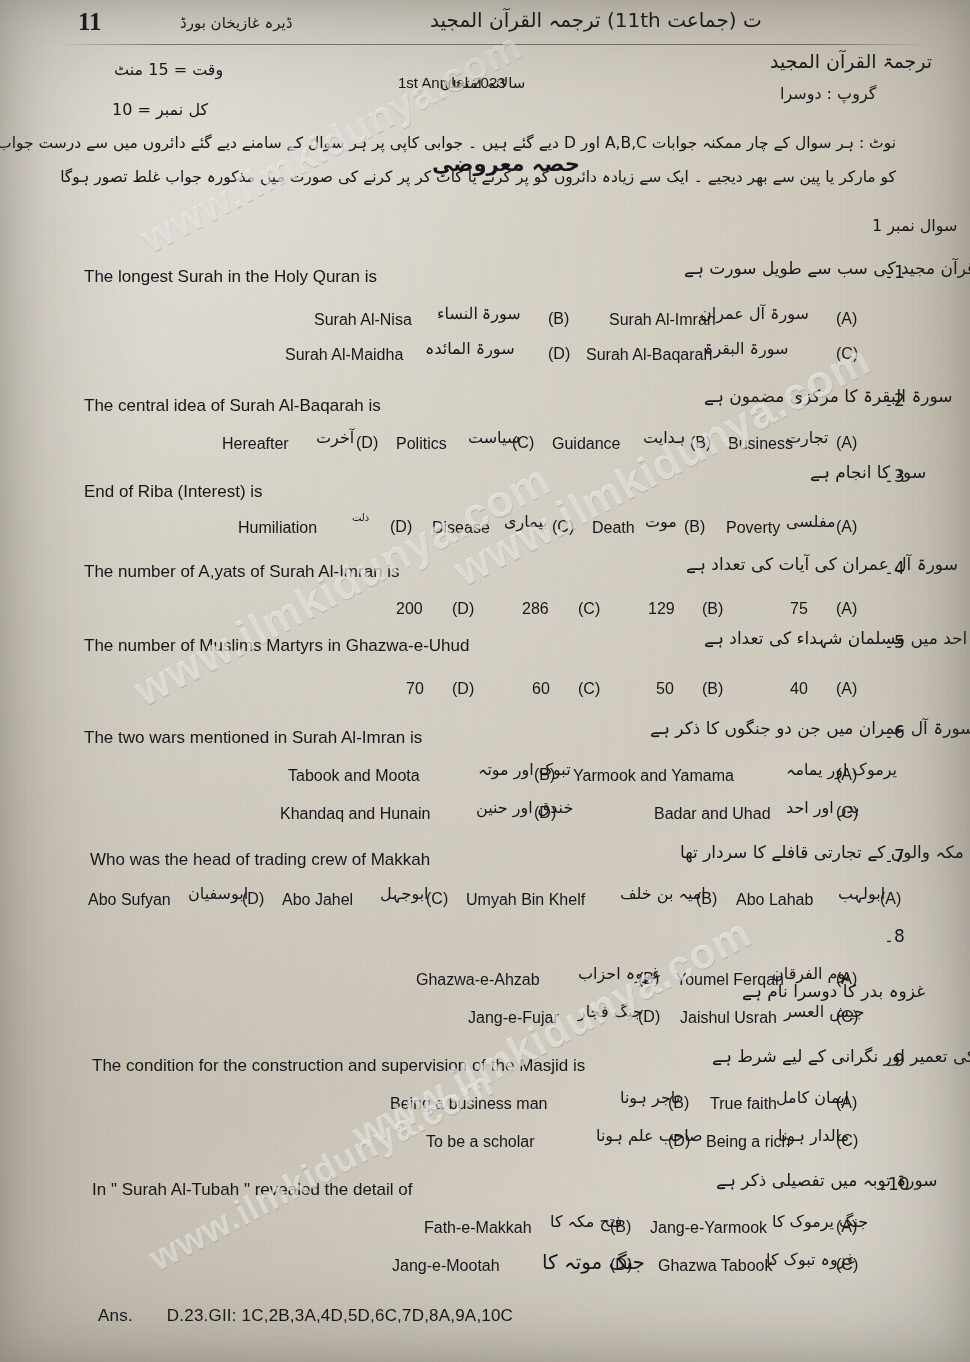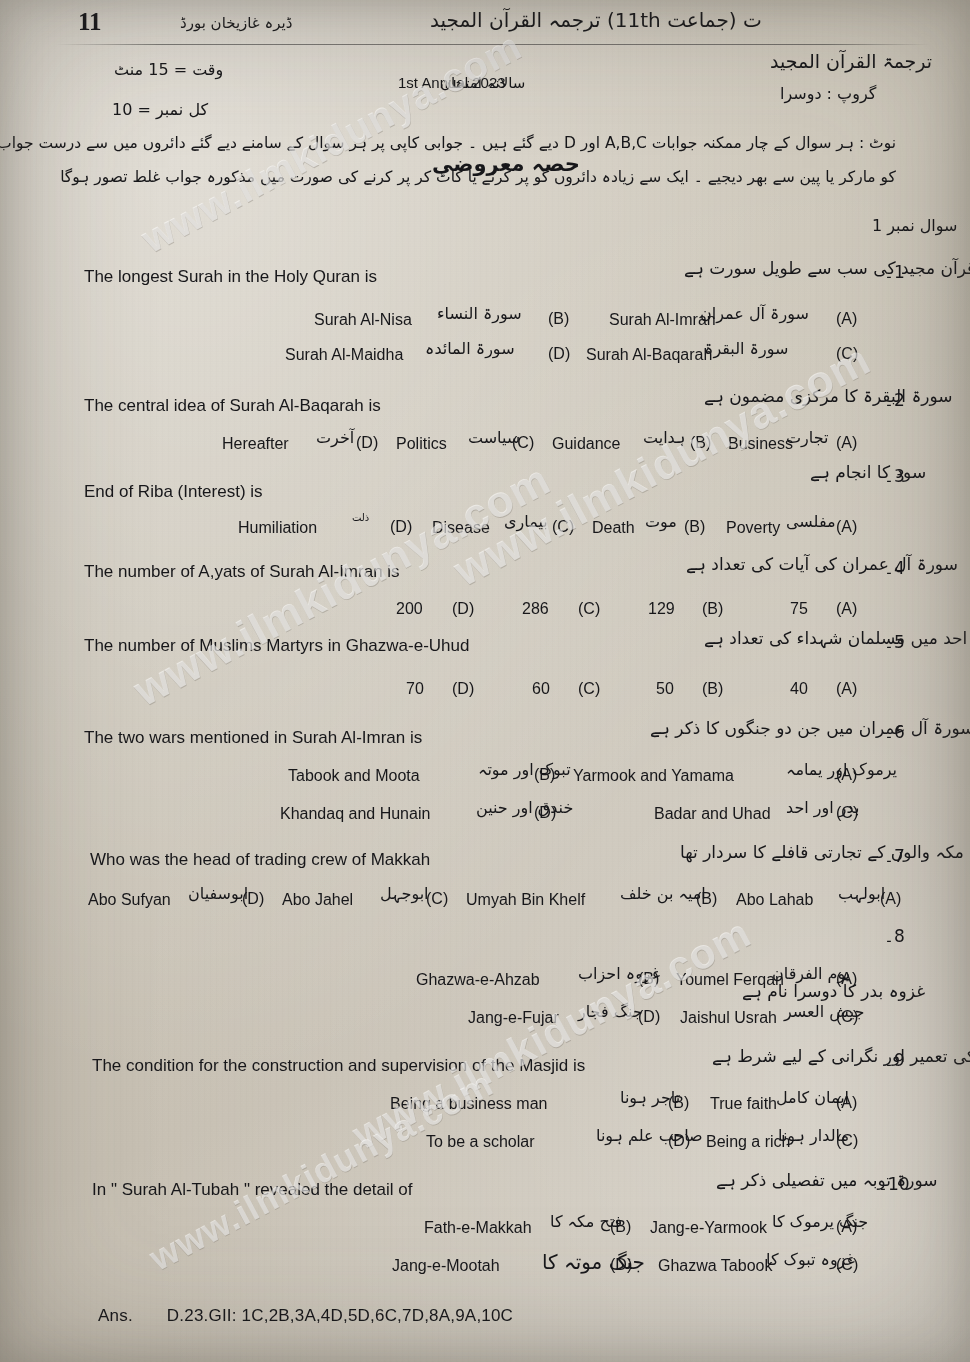--- a/index.html
+++ b/index.html
@@ -150,21 +150,21 @@
 
   <div class="q-num" style="left:884px; top:262px;">1۔</div>
   <div class="ur" style="left:684px; top:258px; font-size:17px;">قرآن مجید کی سب سے طویل سورت ہے</div>
   <div class="en" style="left:84px; top:267px; font-size:17px;text-align:right;">The longest Surah in the Holy Quran is</div>
 
   <div class="en" style="left:836px; top:310px; font-size:16px;">(A)</div>
   <div class="ur" style="left:700px; top:304px; font-size:16px;">سورۃ آل عمران</div>
   <div class="en" style="left:609px; top:311px; font-size:16px;">Surah Al-Imran</div>
 
   <div class="en" style="left:548px; top:310px; font-size:16px;">(B)</div>
-  <div class="ur" style="left:437px; top:304px; font-size:16px;">سورۃ النساء</div>
+  <div class="ur" style="left:437px; top:304px; font-size:16px;font-family:Liberation Serif, serif;">سورۃ النساء</div>
   <div class="en" style="left:314px; top:311px; font-size:16px;">Surah Al-Nisa</div>
 
   <div class="en" style="left:836px; top:345px; font-size:16px;">(C)</div>
   <div class="ur" style="left:704px; top:339px; font-size:16px;">سورۃ البقرۃ</div>
   <div class="en" style="left:586px; top:346px; font-size:16px;">Surah Al-Baqarah</div>
 
   <div class="en" style="left:548px; top:345px; font-size:16px;">(D)</div>
   <div class="ur" style="left:425px; top:339px; font-size:16px;">سورۃ المائدہ</div>
   <div class="en" style="left:285px; top:346px; font-size:16px;">Surah Al-Maidha</div>
 

